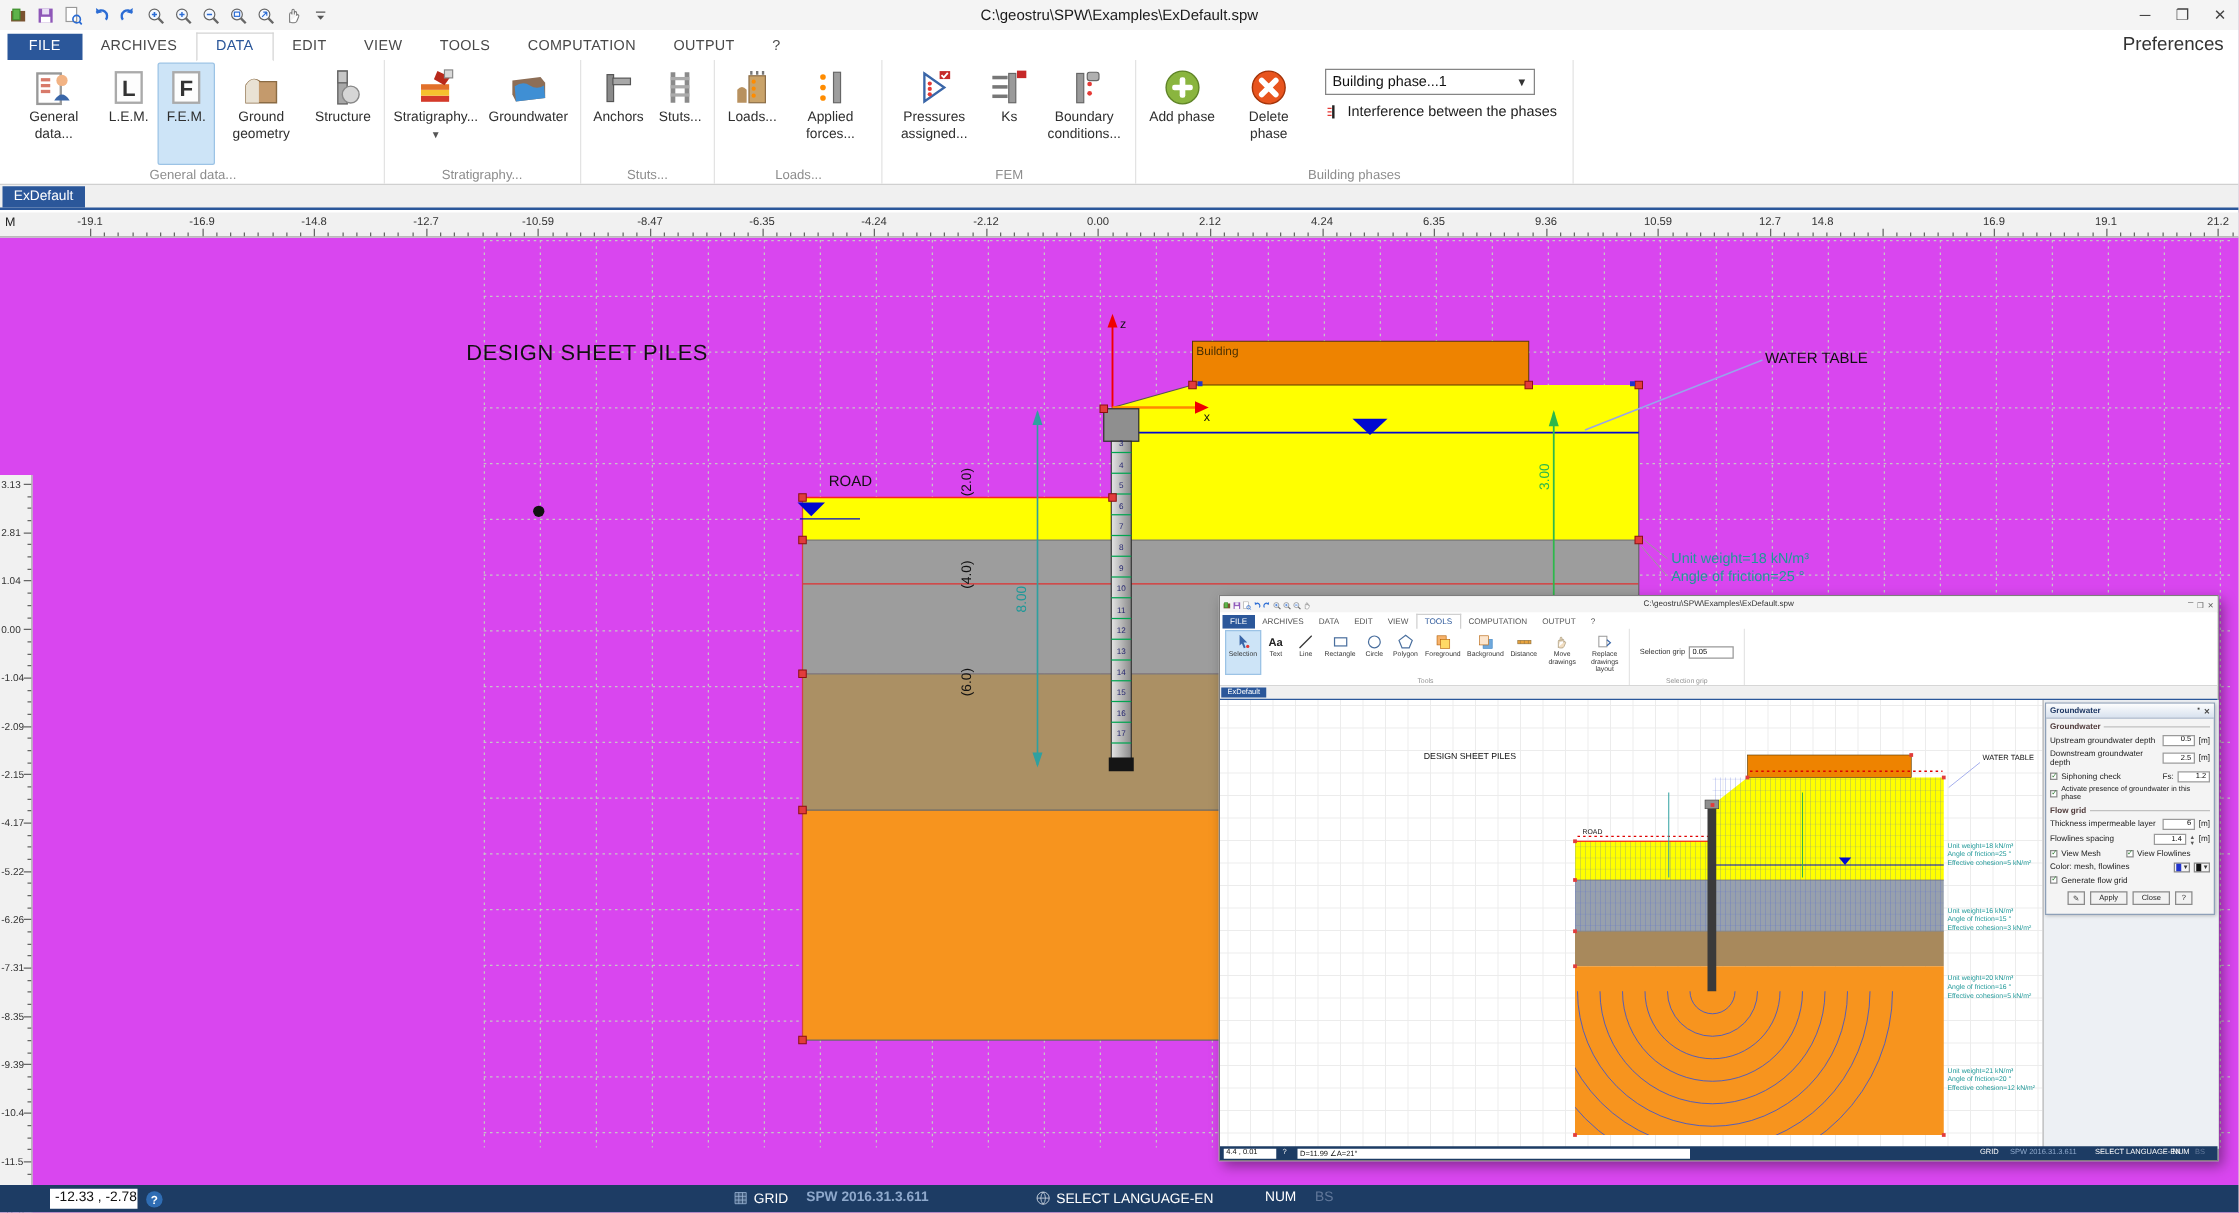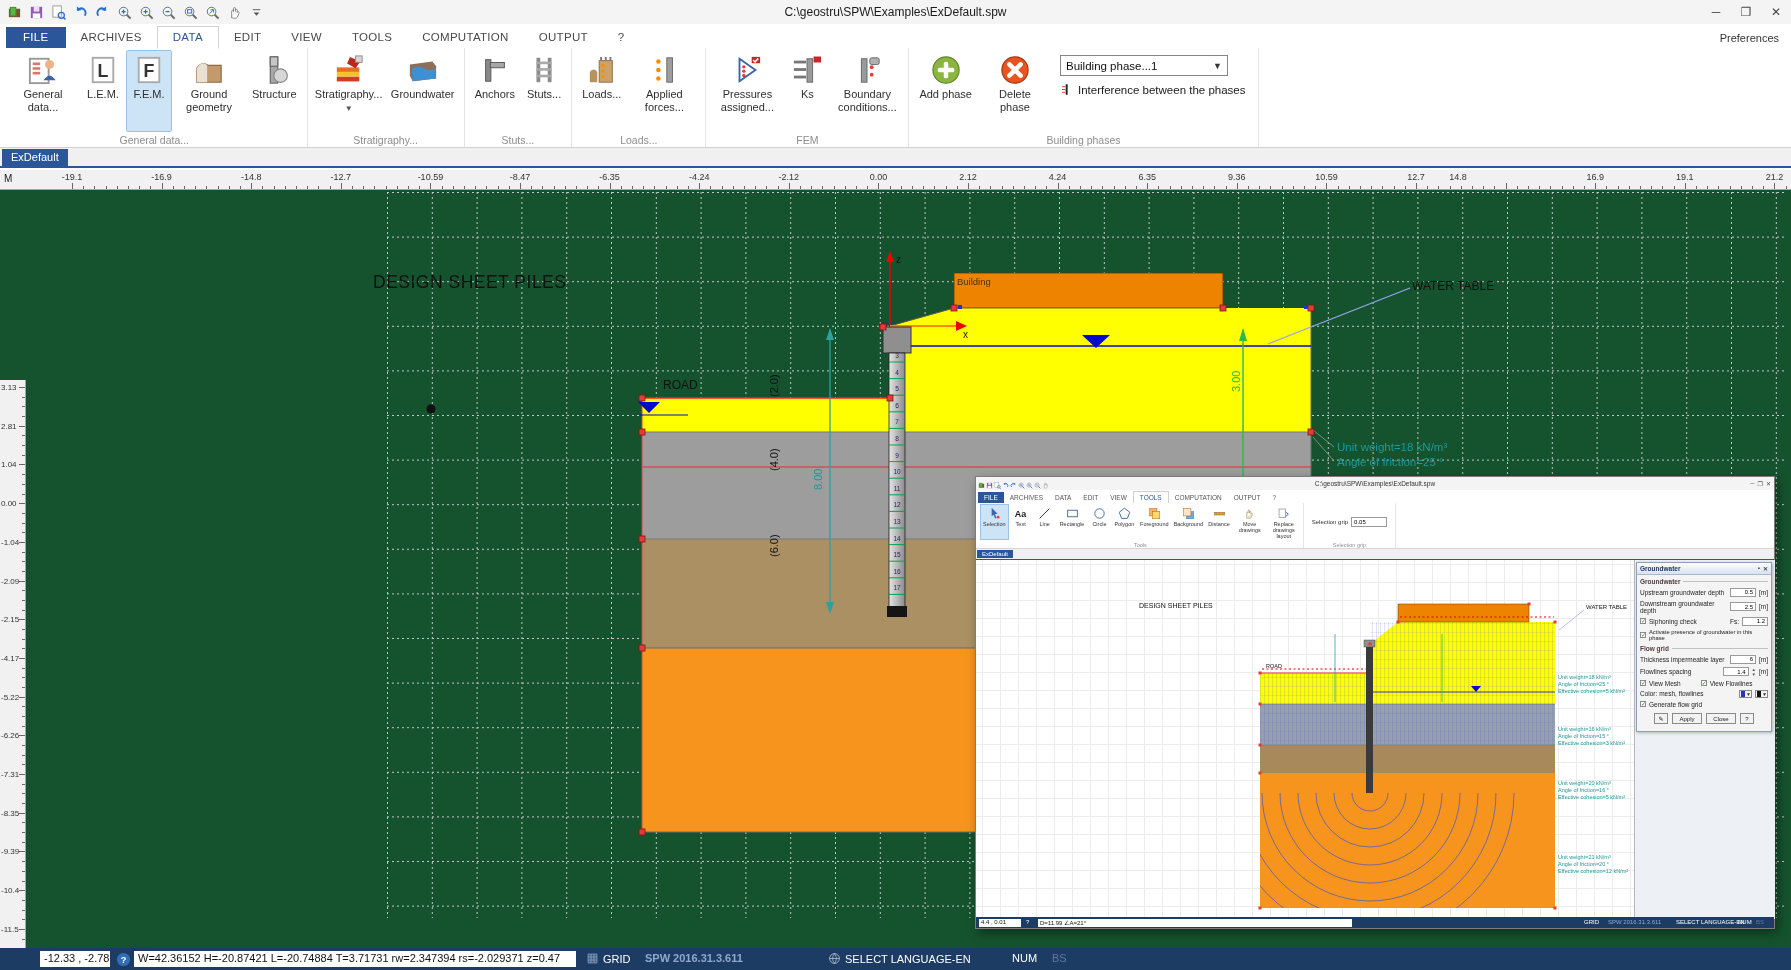--- a/index.html
+++ b/index.html
@@ -13,21 +13,21 @@
 .qat .qi{display:flex;align-items:center;justify-content:center;width:18px;height:18px}
 .title{position:absolute;left:0;right:0;text-align:center;font-size:12px;color:#1a1a1a;pointer-events:none}
 .winbtns{margin-left:auto;display:flex}
 .winbtn{width:30px;height:22px;display:flex;align-items:center;justify-content:center;color:#444;font-size:12px}
 
 
 .tabrow{position:absolute;top:24px;left:0;width:100%;height:24px;background:#fff;display:flex;align-items:flex-end;z-index:19}
 .tab{padding:4px 15px 5px;font-size:11.5px;color:#494949;letter-spacing:.3px;cursor:default}
 .tab.file{background:#2b579a;color:#fff;padding:4px 17px 5px;margin-left:6px}
 .tab.active{background:#fff;border:1px solid #d4d4d4;border-bottom:1px solid #fff;color:#2b579a;margin-bottom:-1px}
-.prefs{margin-left:auto;padding:4px 12px;font-size:11px;color:#333}
+.prefs{margin-left:auto;padding:4px 12px;font-size:15px;color:#333}
 
 
 .ribbon{position:absolute;top:48px;left:0;width:100%;height:100px;background:#fff;border-bottom:1px solid #d0d0d0;display:flex;align-items:stretch;padding-left:2px;z-index:18}
 .rgroup{position:relative;display:flex;flex-direction:column;border-right:1px solid #e3e3e3;padding:2px 4px 15px}
 .rrow{display:flex;flex:1;align-items:stretch}
 .rbtn{display:flex;flex-direction:column;align-items:center;padding:4px 5px 2px;min-width:46px;max-width:74px;border:1px solid transparent;border-radius:2px}
 .rbtn.sel{background:#cde4f7;border:1px solid #9cc3e5}
 .rbtn svg{margin-bottom:3px;flex:0 0 auto}
 .rlabel{font-size:11px;color:#2f2f2f;text-align:center;line-height:1.18}
 .rlabel .dd{font-size:8px;color:#555}
@@ -42,21 +42,21 @@
 .doctab{position:absolute;left:2px;top:1px;height:17px;background:#2b579a;color:#fff;font-size:11px;padding:2px 9px}
 .rulerH{position:absolute;top:170px;left:0;width:100%;height:20px;background:#f1f1f1;border-bottom:1px solid #a8a8a8;z-index:16}
 .runit{position:absolute;left:4px;top:3px;font-size:10px;color:#222}
 .hlab{position:absolute;top:2px;font-size:9px;color:#333;transform:translateX(-50%)}
 .htick{position:absolute;bottom:0;width:1px;background:#666}
 .rulerV{position:absolute;top:190px;left:0;width:26px;height:758px;background:#f1f1f1;border-right:1px solid #a8a8a8;z-index:16}
 .vlab{position:absolute;left:1px;font-size:8px;color:#333}
 .vtick{position:absolute;right:0;height:1px;background:#666}
 
 
-.canvas{position:absolute;top:190px;left:0;width:100%;height:758px;background:#14532d;z-index:1}
+.canvas{position:absolute;top:190px;left:0;width:100%;height:758px;background:#d946ef;z-index:1}
 #drawSvg{position:absolute;left:0;top:0;z-index:5;pointer-events:none}
 .dlabel{position:absolute;color:#111;white-space:nowrap;z-index:10}
 .rot{transform:rotate(-90deg);transform-origin:0 0}
 .teal{color:#1f9898}
 .green{color:#2eb84b}
 .nodeNum{position:absolute;z-index:12;font-size:6.5px;color:#24246e;width:16px;text-align:center}
 
 
 .statusbar{position:absolute;top:948px;left:0;width:100%;height:22px;background:#1d3c64;color:#fff;font-size:11px;z-index:50}
 .sbox{position:absolute;top:3px;height:16px;background:#fff;color:#111;font-size:11px;padding:1px 4px;white-space:nowrap}
@@ -1122,21 +1122,20 @@
   </div>
 
   <div class="statusbar">
     <div class="sbox" style="left:40px;width:70px;text-align:center">-12.33 , -2.78</div>
     <div class="sitem" style="left:116px" id="sbHelp">
         <svg width="15" height="15" viewBox="0 0 16 16">
           <circle cx="8" cy="8" r="7" fill="#2f6db4"></circle>
           <text x="8" y="11.8" font-size="10" font-weight="bold" text-anchor="middle" fill="#fff" font-family="Liberation Sans,sans-serif">?</text>
         </svg>
       </div>
-    <div class="sbox" style="left:134px;width:442px">W=42.36152 H=-20.87421 L=-20.74884 T=3.71731 rw=2.347394 rs=-2.029371 z=0.47</div>
     <div class="sitem" style="left:586px" id="sbGrid">
         <svg width="13" height="13" viewBox="0 0 16 16">
           <path d="M2.5 2.5 h11 v11 h-11 z M2.5 6.2 h11 M2.5 9.9 h11 M6.2 2.5 v11 M9.9 2.5 v11" stroke="#9ab4d4" fill="rgba(255,255,255,.15)" stroke-width=".8"></path>
         </svg>
         <span>GRID</span>
       </div>
     <div class="sitem ver" style="left:645px;font-weight:bold">SPW 2016.31.3.611</div>
     <div class="sitem" style="left:828px" id="sbLang">
         <svg width="13" height="13" viewBox="0 0 16 16">
           <circle cx="8" cy="8" r="6" fill="none" stroke="#cfd8e3" stroke-width=".9"></circle>

